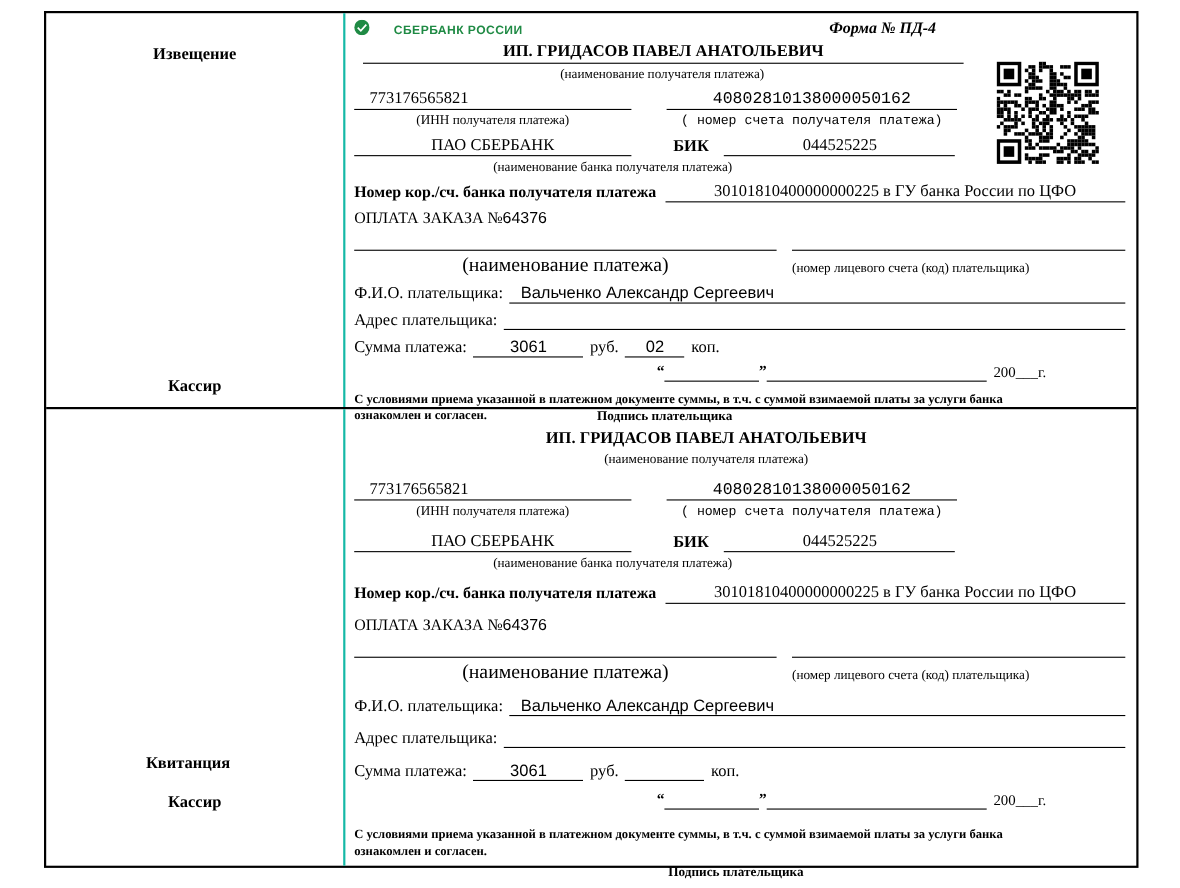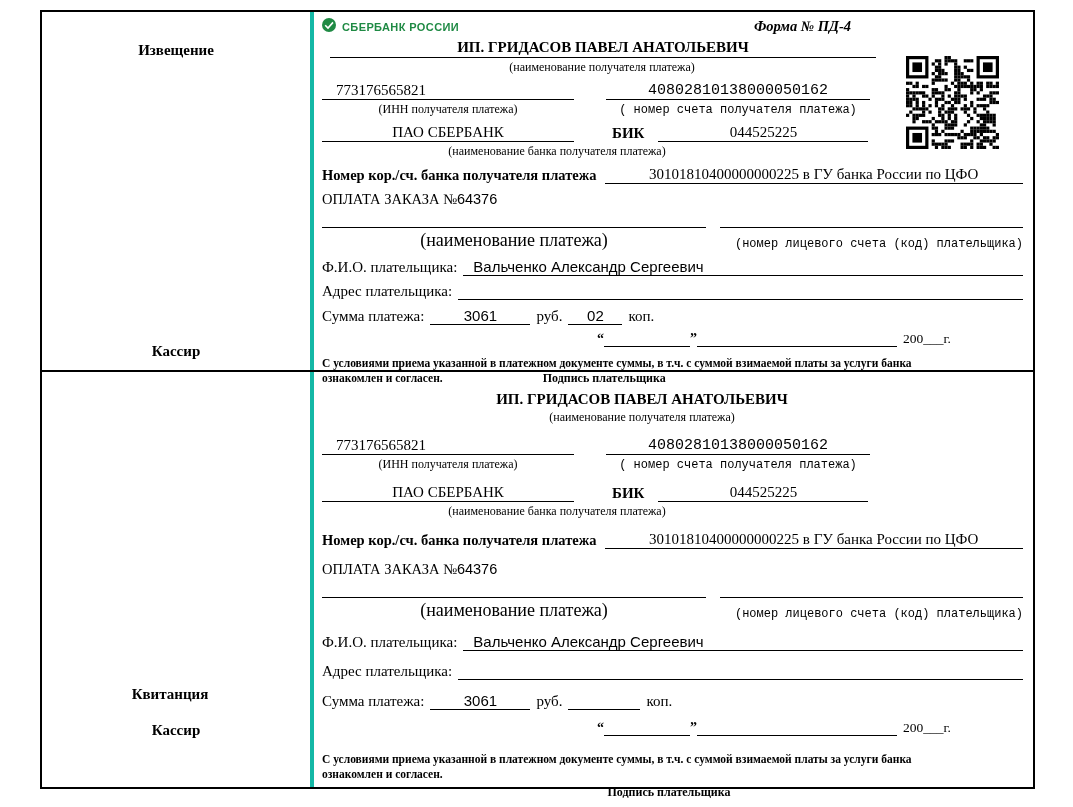--- a/index.html
+++ b/index.html
@@ -8,40 +8,40 @@
     width:1073px; height:807px; position:relative;
     font-family:"Liberation Serif", serif; color:#000; font-size:14px;
   }
   .sheet {
     position:absolute; left:40px; top:10px; width:995px; height:779px;
     border:2px solid #000; display:flex; flex-direction:column; background:#fff;
   }
   .section { display:flex; min-height:0; }
   .sec-top { height:360px; border-bottom:2px solid #000; }
   .sec-bottom { flex:1; }
-  .left-cell { flex:0 0 272px; border-right:4px solid #14b8a6; position:relative; }
+  .left-cell { flex:0 0 272px; border-right:2px solid #14b8a6; position:relative; }
   .cell-title { position:absolute; top:30px; left:0; right:0; text-align:center; font-weight:bold; font-size:15px; }
   .cell-cashier { position:absolute; bottom:10px; left:0; right:0; text-align:center; font-weight:bold; font-size:15px; }
   .lc-receipt-title { position:absolute; bottom:84px; left:0; right:12px; text-align:center; font-weight:bold; font-size:15px; }
   .lc-receipt-cashier { position:absolute; bottom:48px; left:0; right:0; text-align:center; font-weight:bold; font-size:15px; }
   .right-cell { flex:1; position:relative; padding:4px 10px 0 8px; }
   .sec-bottom .right-cell { padding-top:16px; }
 
   .uline { border-bottom:1px solid #000; display:inline-block; }
   .row { display:flex; align-items:flex-end; }
   .small { font-size:12px; }
   .sans { font-family:"Liberation Sans", sans-serif; }
   .center { text-align:center; }
 
   .vr { margin-top:7px; }
   .sec-bottom .vr { margin-top:12px; }
   .lr { margin-top:2px; }
 
   .header-row { display:flex; align-items:flex-start; height:18px; margin-top:2px; }
-  .logo { display:flex; align-items:center; gap:6px;justify-content:flex-end; }
+  .logo { display:flex; align-items:center; gap:22px;justify-content:flex-end; }
   .logo-text { color:#1f8a44; font-weight:bold; font-size:11px; font-family:"Liberation Sans",sans-serif; letter-spacing:.4px; }
   .form-number { font-weight:bold; font-style:italic; font-size:14.5px; margin-left:auto; margin-right:172px; white-space:nowrap; }
 
   .qr { position:absolute; top:44px; right:34px; width:93px; height:93px; }
 
   .name-row { margin-top:3px; }
   .name-line { width:546px; margin-left:8px; text-align:center; font-weight:bold; font-size:15px; padding-bottom:1px; }
   .name-plain { width:640px; text-align:center; font-weight:bold; font-size:15px; display:inline-block; }
   .recipient-label { width:560px; text-align:center; font-size:12px; display:block; }
   .sec-bottom .recipient-label { width:640px; }
@@ -51,21 +51,21 @@
   .val { font-size:15px; }
   .inn-val { padding-left:14px; }
   .bik-label { margin-left:38px; font-weight:bold; font-size:15px; }
   .bik-blank { width:210px; margin-left:14px; text-align:center; font-size:15px; }
   .bank-label-span { width:470px; display:inline-block; text-align:center; font-size:12px; }
   .corr-label { font-weight:bold; font-size:14.5px; white-space:nowrap; }
   .corr-blank { flex:1; margin-left:8px; text-align:center; font-size:15px; white-space:nowrap; }
   .oplata-blank { width:384px; font-size:14.5px; padding-bottom:19px; }
   .oplata-blank2 { flex:1; margin-left:14px; height:19px; }
   .pay-label-1 { width:384px; display:inline-block; text-align:center; font-size:18px; }
-  .pay-label-2 { flex:1; margin-left:14px; text-align:right; font-size:12px;font-family:Liberation Mono, monospace; }
+  .pay-label-2 { flex:1; margin-left:14px; text-align:left; font-size:12px; }
   .fio-label { font-weight:normal; font-size:15px; white-space:nowrap; }
   .fio-blank { flex:1; margin-left:6px; padding-left:10px; font-size:15px; }
   .addr-blank { flex:1; margin-left:6px; }
   .sum-blank { width:100px; margin:0 6px; text-align:center; font-size:15px; }
   .kop-blank { width:54px; margin:0 6px; text-align:center; font-size:15px; }
   .sec-bottom .kop-blank { width:72px; }
   .date-row { display:flex; align-items:flex-end; justify-content:flex-end; padding-right:72px; margin-top:6px; }
   .sec-bottom .date-row { margin-top:10px; }
   .q { font-weight:bold; font-size:14px; }
   .date-blank-1 { width:86px; height:16px; }

